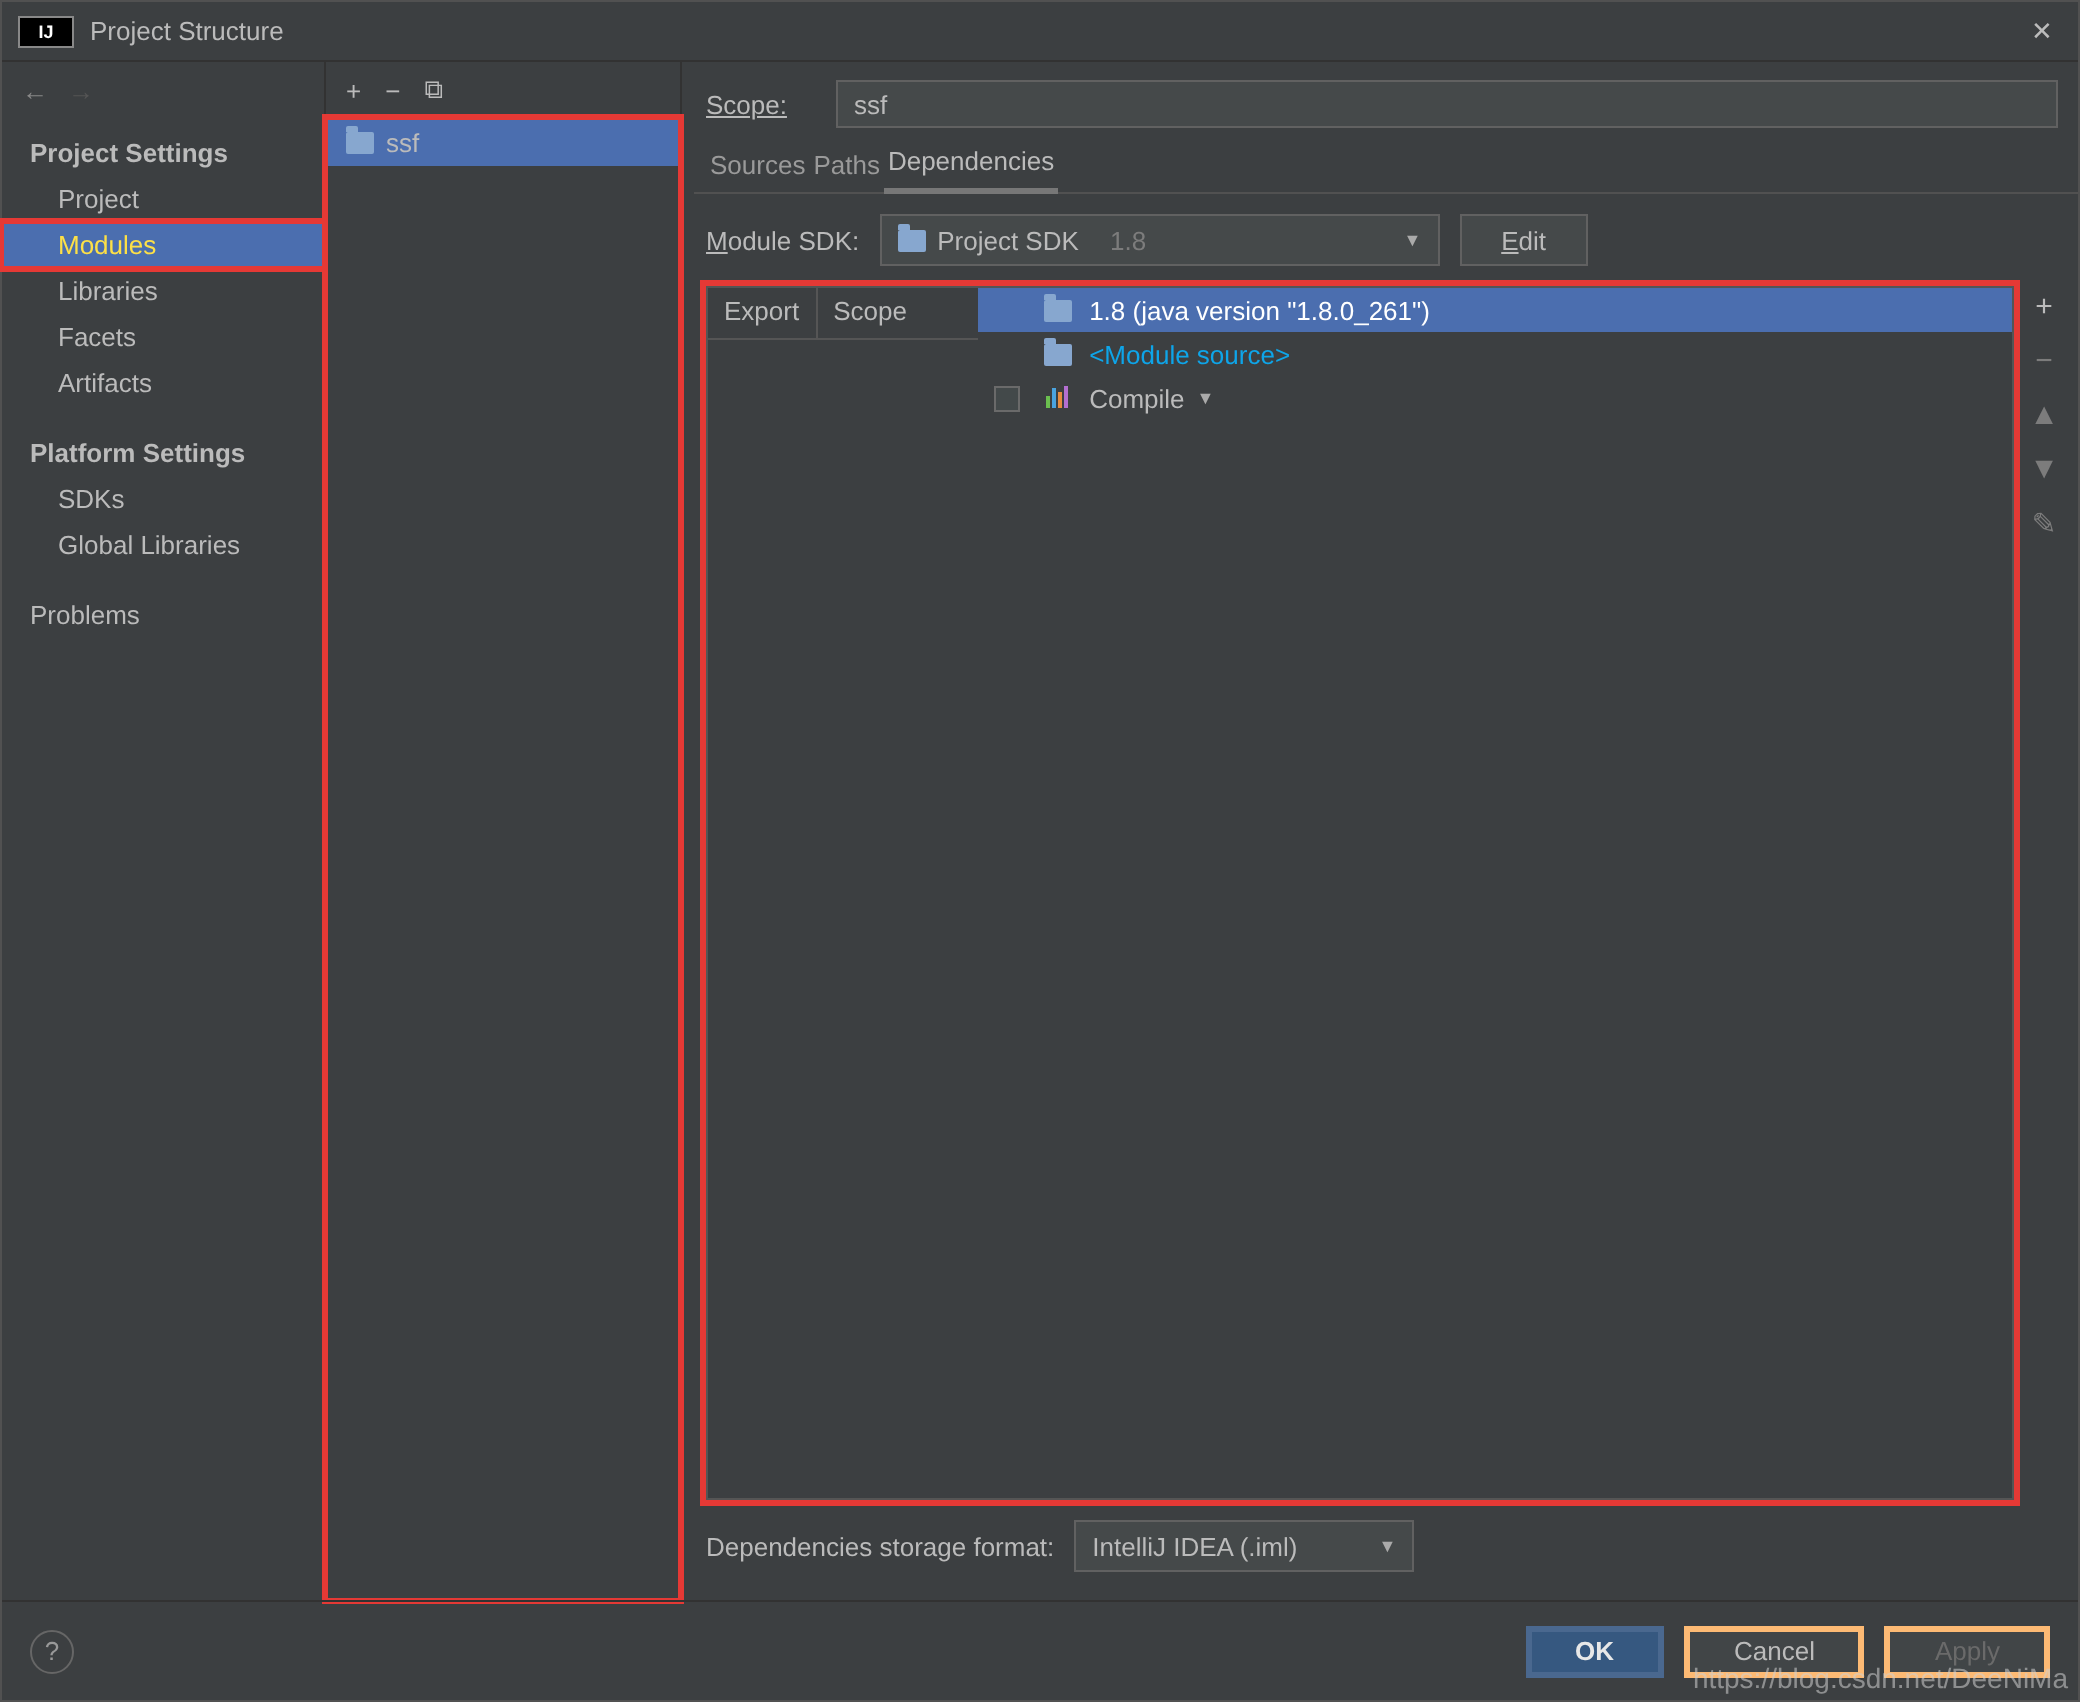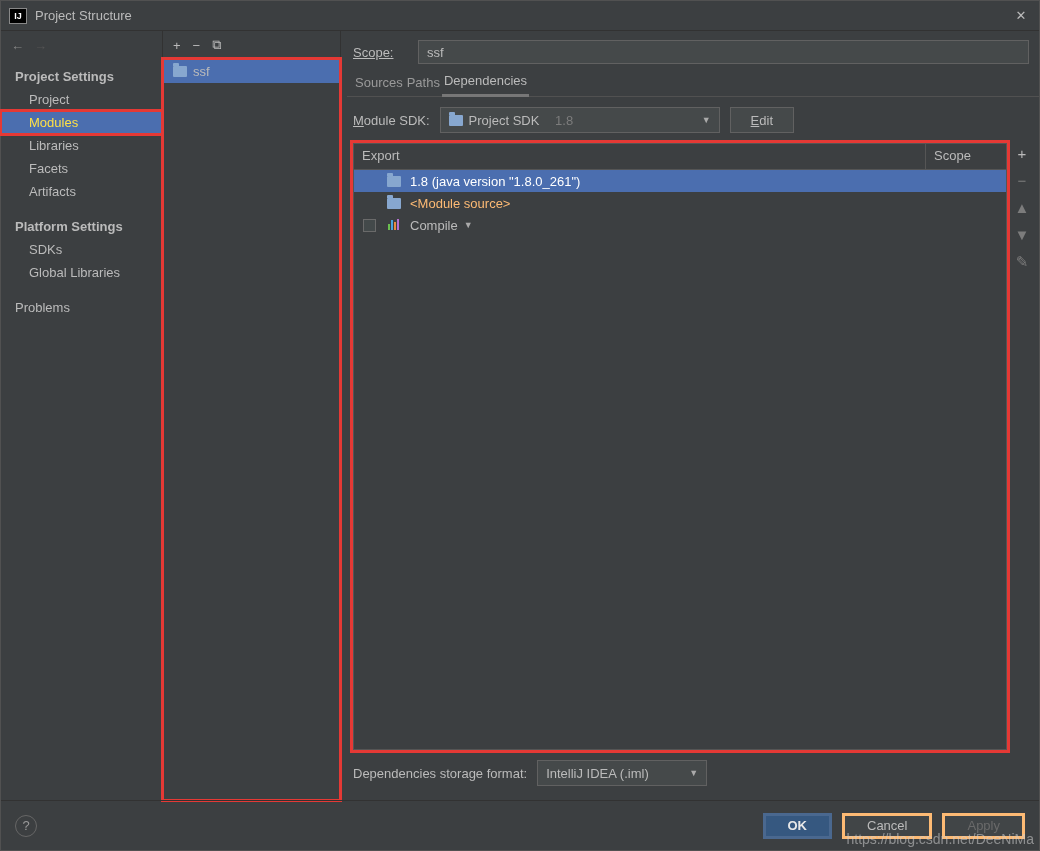--- a/index.html
+++ b/index.html
@@ -1,19 +1,19 @@
 <!DOCTYPE html>
 <html><head>
 <meta charset="utf-8">
 <style>
 *{box-sizing:border-box;margin:0;padding:0;font-family:"Segoe UI",Arial,sans-serif;font-size:13px;color:#bbbbbb}
 body{background:#3c3f41;width:1040px;height:851px;overflow:hidden;position:relative}
 .window{width:1040px;height:851px;display:flex;flex-direction:column;background:#3c3f41;border:1px solid #515151}
 .titlebar{height:30px;display:flex;align-items:center;padding:0 8px;background:#3c3f41;border-bottom:1px solid #323232}
-.titlebar .app-icon{width:18px;height:16px;background:#000;border:1px solid #888;display:flex;align-items:center;justify-content:center;font-size:9px;font-weight:bold;color:#fff;margin-right:8px}
+.titlebar .app-icon{width:28px;height:16px;background:#000;border:1px solid #888;display:flex;align-items:center;justify-content:center;font-size:9px;font-weight:bold;color:#fff;margin-right:8px}
 .titlebar .title{flex:1}
 .titlebar .close{width:20px;text-align:center;color:#bbb;cursor:pointer}
 .body{flex:1;display:flex;min-height:0}
 .sidebar{width:162px;background:#3c3f41;border-right:1px solid #323232;display:flex;flex-direction:column}
 .sb-nav{height:28px;display:flex;align-items:center;gap:10px;padding:0 10px}
 .sb-nav span{color:#888}
 .sb-section{padding:6px 0}
 .sb-header{font-weight:bold;color:#bbbbbb;padding:4px 14px}
 .sb-item{padding:4px 14px 4px 28px;cursor:pointer}
 .sb-item.selected{background:#4b6eaf;color:#fde047}
@@ -31,33 +31,33 @@
 .input{flex:1;height:24px;background:#45494a;border:1px solid #616161;padding:0 8px;color:#bbb}
 .tabs{display:flex;padding:0 6px;height:30px;align-items:flex-end;border-bottom:1px solid #515151}
 .tab{padding:6px 2px;cursor:pointer;color:#9a9a9a}
 .tab.active{color:#bbb;border-bottom:3px solid #777;margin-bottom:-1px}
 .sdkrow{display:flex;align-items:center;gap:10px;padding:10px 6px}
 .u{text-decoration:underline}
 .combo{display:flex;align-items:center;height:26px;background:#45494a;border:1px solid #616161;padding:0 8px;gap:6px;min-width:280px;justify-content:space-between}
 .combo .left{display:flex;align-items:center;gap:6px}
 .btn{height:26px;padding:0 20px;background:#45494a;border:1px solid #616161;display:flex;align-items:center;justify-content:center;cursor:pointer}
 .dep-area{display:flex;gap:4px;padding:0 6px;flex:1;min-height:0}
-.dep-table{flex:1;border:1px solid #555;display:flex;flex-direction:column;outline:3px solid #e53935;outline-offset:0}
+.dep-table{flex:1;border:1px solid #555;display:flex;flex-direction:row;outline:3px solid #e53935;outline-offset:0}
 .dep-head{display:flex;height:26px;background:#3c3f41;border-bottom:1px solid #555}
 .dep-head .c1{flex:1;padding:4px 8px;border-right:1px solid #555}
 .dep-head .c2{width:80px;padding:4px 8px}
 .dep-body{flex:1;background:#3c3f41}
 .dep-row{display:flex;align-items:center;height:22px;padding:0 6px;gap:8px}
 .dep-row .chk{width:18px;display:flex;justify-content:center}
 .dep-row .ico{width:16px;display:flex;justify-content:center}
 .dep-row .txt{flex:1}
 .dep-row .sc{width:80px;display:flex;align-items:center;gap:6px;justify-content:flex-start}
 .dep-row.sel{background:#4b6eaf}
 .dep-row.sel .txt{color:#fff}
-.link{color:#fdba74}
+.link{color:#0ea5e9}
 .lib-icon{display:inline-block}
 .lib-icon i{display:inline-block;width:2px;margin-right:1px}
 .side-btns{width:22px;display:flex;flex-direction:column;gap:10px;align-items:center;padding-top:2px;color:#aaa}
 .side-btns span{cursor:pointer;font-size:15px}
 .fmt-row{display:flex;align-items:center;gap:10px;padding:10px 6px 14px}
 .footer{height:50px;border-top:1px solid #323232;display:flex;align-items:center;padding:0 14px;gap:10px}
 .footer .help{width:22px;height:22px;border:1px solid #666;border-radius:50%;display:flex;align-items:center;justify-content:center;color:#999;cursor:pointer}
 .footer .spacer{flex:1}
 .fbtn{height:26px;padding:0 22px;border:3px solid #fdba74;background:#414547;display:flex;align-items:center;justify-content:center;cursor:pointer}
 .fbtn.primary{background:#365880;border-color:#4a688f;color:#e8e8e8;font-weight:bold}

